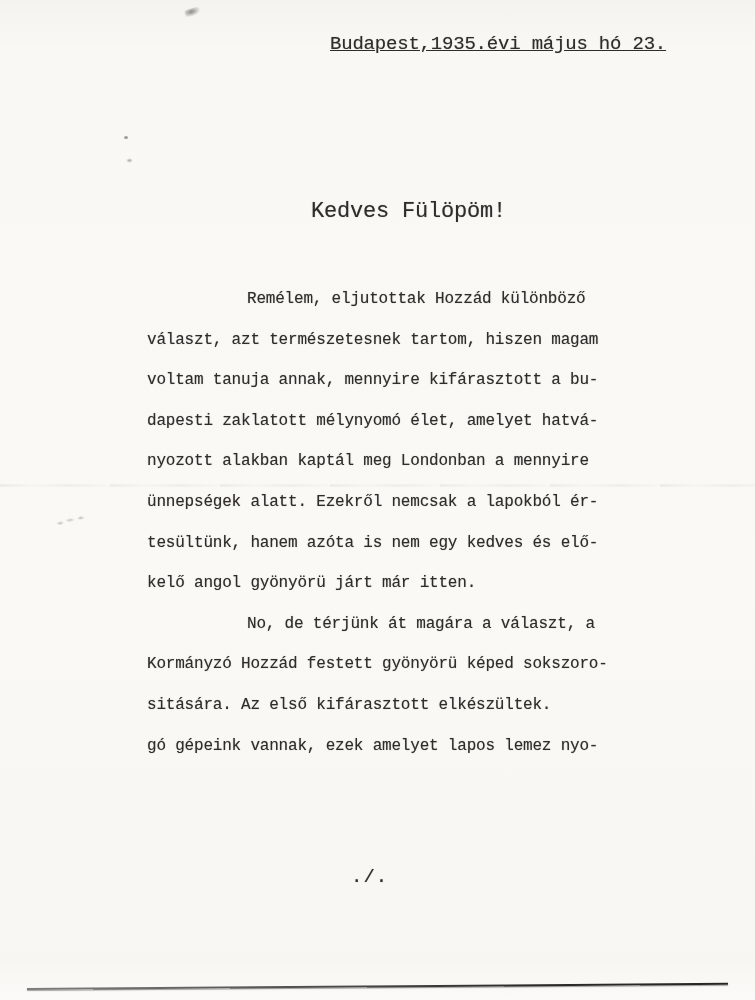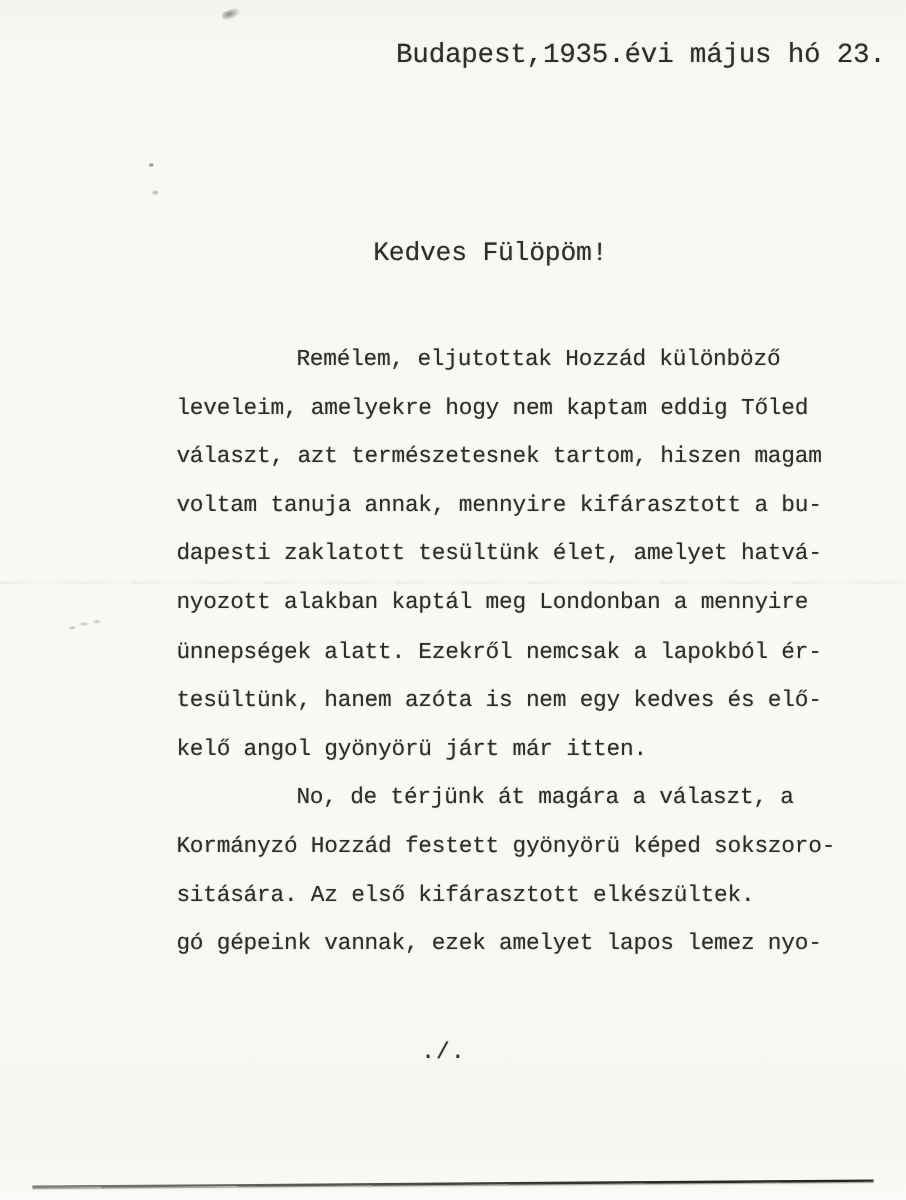--- a/index.html
+++ b/index.html
@@ -15,29 +15,29 @@
   .page{
     position:absolute;inset:0;
     background:linear-gradient(180deg,#f4f3ef 0%,#f9f8f5 5%,#faf9f6 60%,#f7f6f2 96%,#fbfaf8 100%);
   }
   .ink{
     color:var(--ink);
     text-shadow:0 0 1px rgba(47,45,42,.45);
   }
   .dateline{
     position:absolute;left:330px;top:33px;
-    font-size:23px;letter-spacing:-0.2px;white-space:pre;
+    font-size:19px;letter-spacing:-0.2px;white-space:pre;text-decoration:underline;
   }
   .salutation{
     position:absolute;left:311px;top:199px;
     font-size:22px;letter-spacing:-0.2px;white-space:pre;
   }
   .body-text{
     position:absolute;left:147px;top:279px;width:590px;
-    font-size:19px;letter-spacing:-0.2px;line-height:40.6px;
+    font-size:16px;letter-spacing:-0.2px;line-height:40.6px;
   }
   .line{white-space:pre;}
   .indent{padding-left:100px;}
   .cont{
     position:absolute;left:351px;top:866px;
     font-size:19px;letter-spacing:1px;white-space:pre;
   }
   
   .smudge-top{
     position:absolute;left:185px;top:8px;width:16px;height:8px;
@@ -85,24 +85,23 @@
   <div class="speck-b"></div>
   <div class="streak"></div>
   <div class="pencil-mark"></div>
 
   <div class="dateline ink">Budapest,1935.évi május hó 23.</div>
 
   <div class="salutation ink">Kedves Fülöpöm!</div>
 
   <div class="body-text ink">
     <div class="line indent">Remélem, eljutottak Hozzád különböző</div>
-    <div class="line">leveleim, amelyekre hogy nem kaptam eddig Tőled</div>
     <div class="line">választ, azt természetesnek tartom, hiszen magam</div>
     <div class="line">voltam tanuja annak, mennyire kifárasztott a bu-</div>
-    <div class="line">dapesti zaklatott tesültünk élet, amelyet hatvá-</div>
+    <div class="line">dapesti zaklatott mélynyomó élet, amelyet hatvá-</div>
     <div class="line">nyozott alakban kaptál meg Londonban a mennyire</div>
     <div class="line">ünnepségek alatt. Ezekről nemcsak a lapokból ér-</div>
     <div class="line">tesültünk, hanem azóta is nem egy kedves és elő-</div>
     <div class="line">kelő angol gyönyörü járt már itten.</div>
     <div class="line indent">No, de térjünk át magára a választ, a</div>
     <div class="line">Kormányzó Hozzád festett gyönyörü képed sokszoro-</div>
     <div class="line">sitására. Az első kifárasztott elkészültek.</div>
     <div class="line">gó gépeink vannak, ezek amelyet lapos lemez nyo-</div>
   </div>
 

